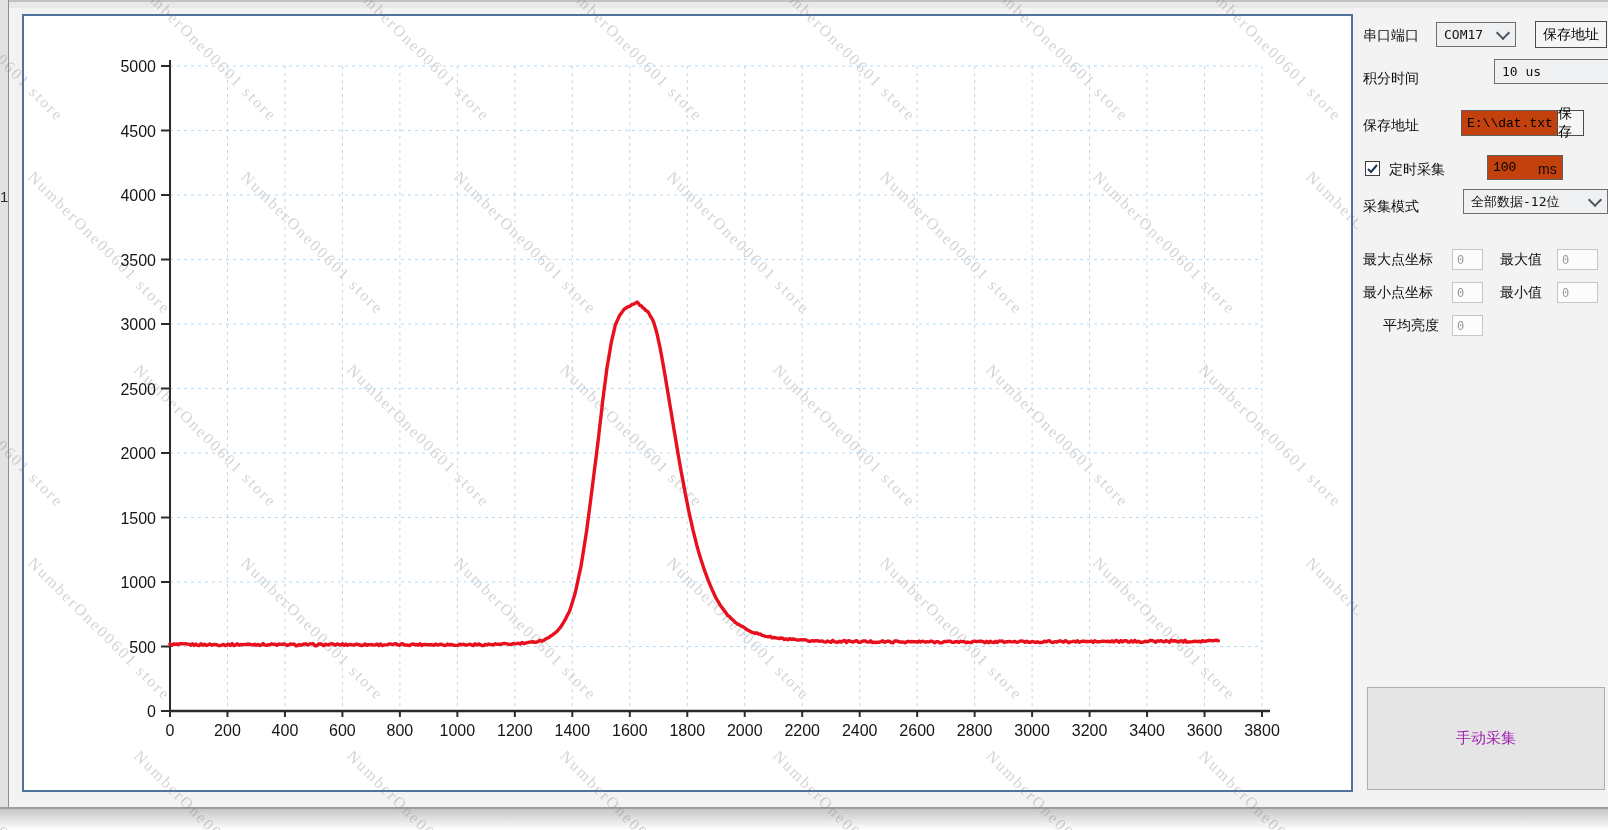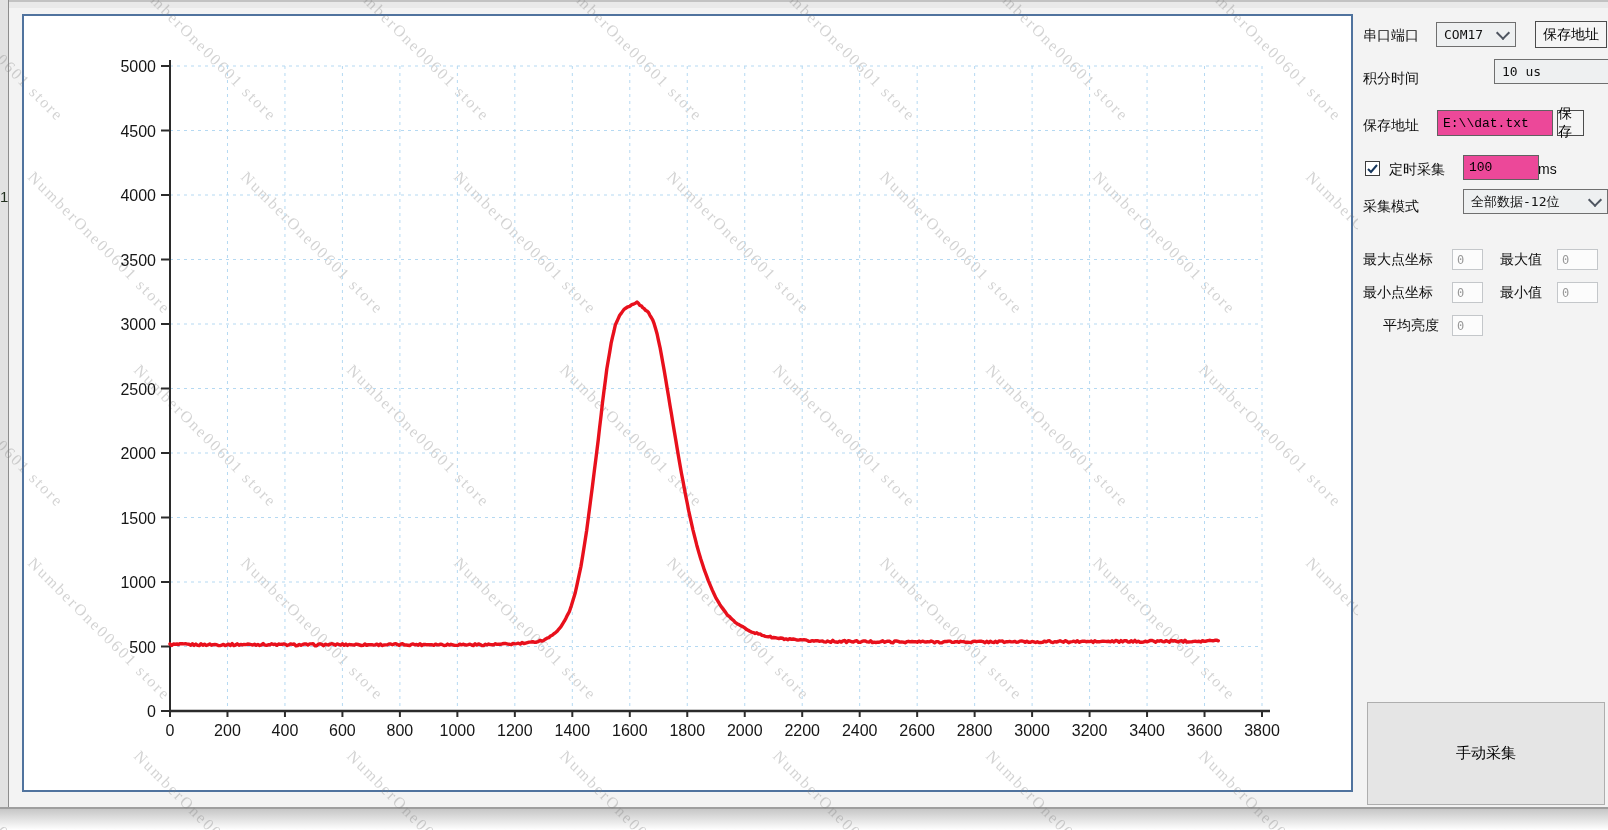--- a/index.html
+++ b/index.html
@@ -22,31 +22,31 @@
       font-family:"Liberation Serif",serif;font-size:16px;letter-spacing:2px;color:rgba(125,125,125,0.34);}
   
   .lbl{position:absolute;font-size:14px;color:#0d0d0d;z-index:4;white-space:nowrap;text-align:center;}
   .combo{position:absolute;box-sizing:border-box;height:25px;border:1px solid #6f6f6f;background:#eef0f1;
          display:flex;align-items:center;padding:0 7px;font-family:"DejaVu Sans Mono",monospace;
          font-size:13px;color:#111;z-index:4;}
   .chev{width:8px;height:8px;border-right:2px solid #4e5560;border-bottom:2px solid #4e5560;
         transform:rotate(45deg);margin-left:auto;margin-top:-4px;flex:none;}
   .btn{position:absolute;box-sizing:border-box;border:1px solid #4c4c4c;background:#f5f5f5;
        display:flex;align-items:center;justify-content:center;font-size:14px;color:#000;z-index:4;cursor:default;}
-  .tin{position:absolute;box-sizing:border-box;border:1px solid #616161;background:#ec4899;
+  .tin{position:absolute;box-sizing:border-box;border:1px solid #616161;background:#c2410c;
        font-family:"Liberation Mono",monospace;font-size:13px;color:#000;display:flex;align-items:center;
-       padding:0 5px;z-index:4;}
+       padding:0 5px;z-index:4;margin-left:24px;}
   .vin{position:absolute;box-sizing:border-box;border:1px solid #c4c7ca;background:#fcfcfc;
        font-family:"DejaVu Sans Mono",monospace;font-size:12px;color:#9a9a9a;display:flex;align-items:center;
        padding:0 4px;z-index:4;}
   .cb{position:absolute;width:15px;height:15px;box-sizing:border-box;border:1px solid #3c3c3c;background:#fff;
       display:flex;align-items:center;justify-content:center;z-index:4;}
-  #manual-btn{position:absolute;left:1367px;top:702px;width:238px;height:103px;box-sizing:border-box;
+  #manual-btn{position:absolute;left:1367px;top:687px;width:238px;height:103px;box-sizing:border-box;
       background:#e5e5e5;border:1px solid #aeaeae;display:flex;align-items:center;justify-content:center;
-      font-size:15px;color:#000000;z-index:4;}
+      font-size:15px;color:#a21caf;z-index:4;}
 </style>
 </head>
 <body>
 
 <div id="app">
   <div id="top-band"></div>
   <div id="left-strip"></div>
   <span id="stray-text">1</span>
 
   <div id="chart-panel"></div>

